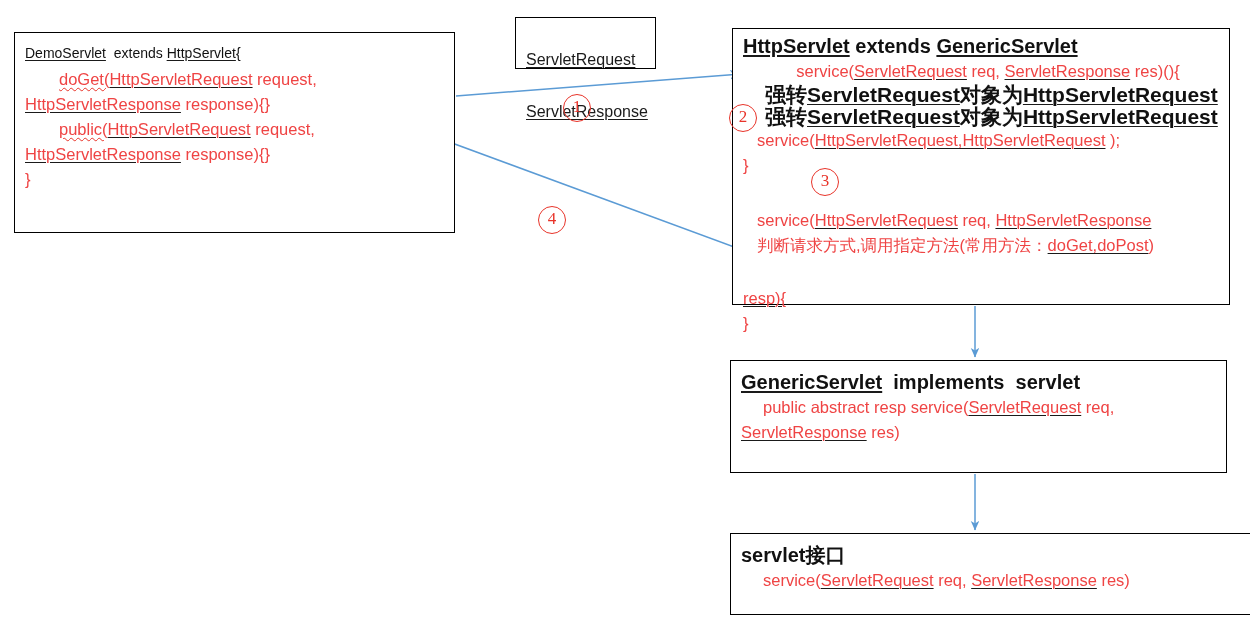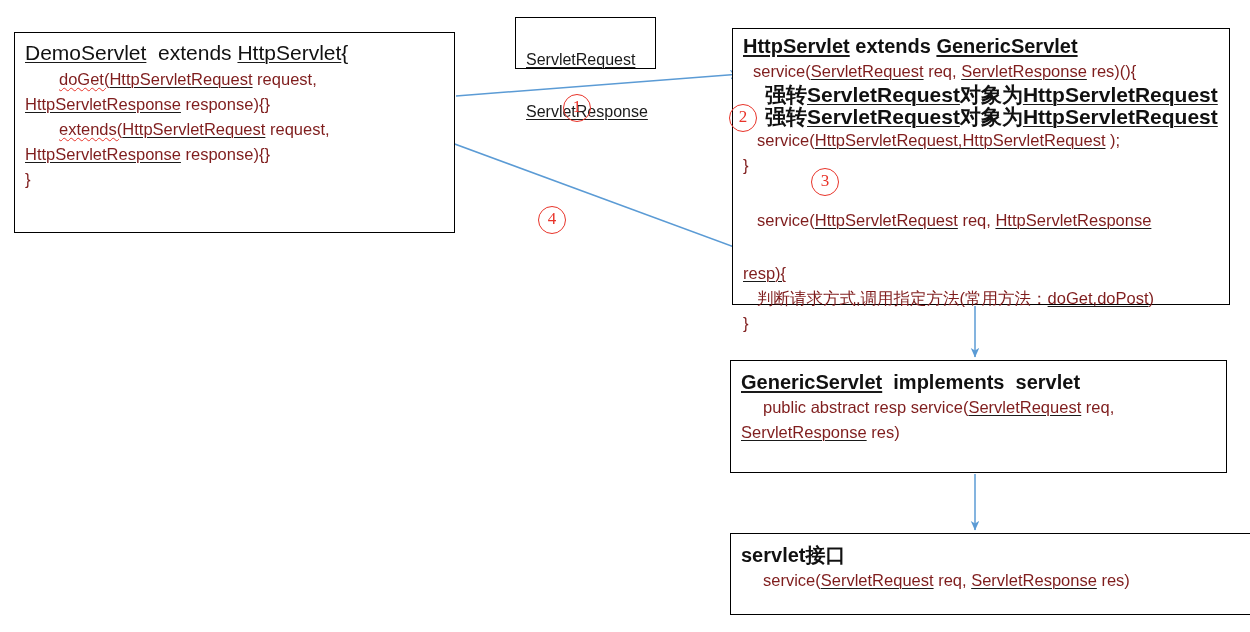--- a/index.html
+++ b/index.html
@@ -58,50 +58,50 @@
   }
 
   .ln {
     display: block;
     color: #1a1a1a;
     white-space: pre-wrap;
   }
 
   
   .title-lg {
-    font-size: 21px;
+    font-size: 14px;
     line-height: 28px;
     color: #111;
   }
   .title-bold {
     font-size: 20px;
     line-height: 26px;
     font-weight: bold;
     color: #111;
   }
   .body-md {
     font-size: 16.5px;
     line-height: 25px;
-    color: #7f1d1d;
+    color: #ef4444;
   }
   .body-sm {
     font-size: 16px;
     line-height: 24px;
     color: #1a1a1a;
   }
   .cn-bold {
     font-size: 21px;
     line-height: 22px;
     font-weight: bold;
     color: #111;
   }
   .indent-1 { padding-left: 34px; }
   .indent-2 { padding-left: 22px; }
   .indent-3 { padding-left: 14px; }
-  .indent-4 { padding-left: 10px; }
+  .indent-4 { padding-left: 10px; text-align: center; }
 
   
   .sq {
     text-decoration: underline;
     text-decoration-style: wavy;
     text-decoration-color: #e8342a;
     text-decoration-thickness: 1px;
     text-underline-offset: 2px;
   }
   .sqb {
@@ -181,21 +181,21 @@
     <line x1="975" y1="474" x2="975" y2="530" stroke="#5b9bd5" stroke-width="1.5" marker-end="url(#ahv)"></line>
   </svg>
 
   <div class="box" id="box-demoservlet">
     <span class="ln title-lg"><span class="sq solid-u">DemoServlet</span><span>  extends </span><span class="sq solid-u">HttpServlet</span><span>{</span></span>
 
     <span class="ln body-md indent-1"><span class="sq">doGet(</span><span class="sq solid-u">HttpServletRequest</span><span> request,</span></span>
 
     <span class="ln body-md"><span class="sq solid-u">HttpServletResponse</span><span> response){}</span></span>
 
-    <span class="ln body-md indent-1"><span class="sq">extends(</span><span class="sq solid-u">HttpServletRequest</span><span> request,</span></span>
+    <span class="ln body-md indent-1"><span class="sq">public(</span><span class="sq solid-u">HttpServletRequest</span><span> request,</span></span>
 
     <span class="ln body-md"><span class="sq solid-u">HttpServletResponse</span><span> response){}</span></span>
 
     <span class="ln body-md">}</span>
   </div>
 
   <div class="box" id="box-servlet-types">
     <span class="ln body-sm sq solid-u">ServletRequest</span>
     <span class="ln body-sm sq solid-u">ServletResponse</span>
   </div>
@@ -210,23 +210,23 @@
     <span class="ln cn-bold indent-2"><span>强转</span><span class="sqb solid-u">ServletRequest</span><span>对象为</span><span class="sqb solid-u">HttpServletRequest</span></span>
 
     <span class="ln body-md indent-3"><span>service(</span><span class="sq solid-u">HttpServletRequest,HttpServletRequest</span><span> );</span></span>
 
     <span class="ln body-md">}</span>
 
     <span class="ln body-md" style="height:30px"></span>
 
     <span class="ln body-md indent-3"><span>service(</span><span class="sq solid-u">HttpServletRequest</span><span> req, </span><span class="sq solid-u">HttpServletResponse</span></span>
 
+    <span class="ln body-md indent-3"><span>判断请求方式,调用指定方法(常用方法：</span><span class="sq solid-u">doGet,doPost</span><span>)</span></span>
+
     <span class="ln body-md sq solid-u">resp){</span>
-
-    <span class="ln body-md indent-3"><span>判断请求方式,调用指定方法(常用方法：</span><span class="sq solid-u">doGet,doPost</span><span>)</span></span>
 
     <span class="ln body-md">}</span>
   </div>
 
   <div class="box" id="box-genericservlet">
     <span class="ln title-bold"><span class="sqb dbl-u">GenericServlet</span><span>  implements  servlet</span></span>
 
     <span class="ln body-md indent-2"><span>public abstract resp service(</span><span class="sq solid-u">ServletRequest</span><span> req,</span></span>
 
     <span class="ln body-md"><span class="sq solid-u">ServletResponse</span><span> res)</span></span>

